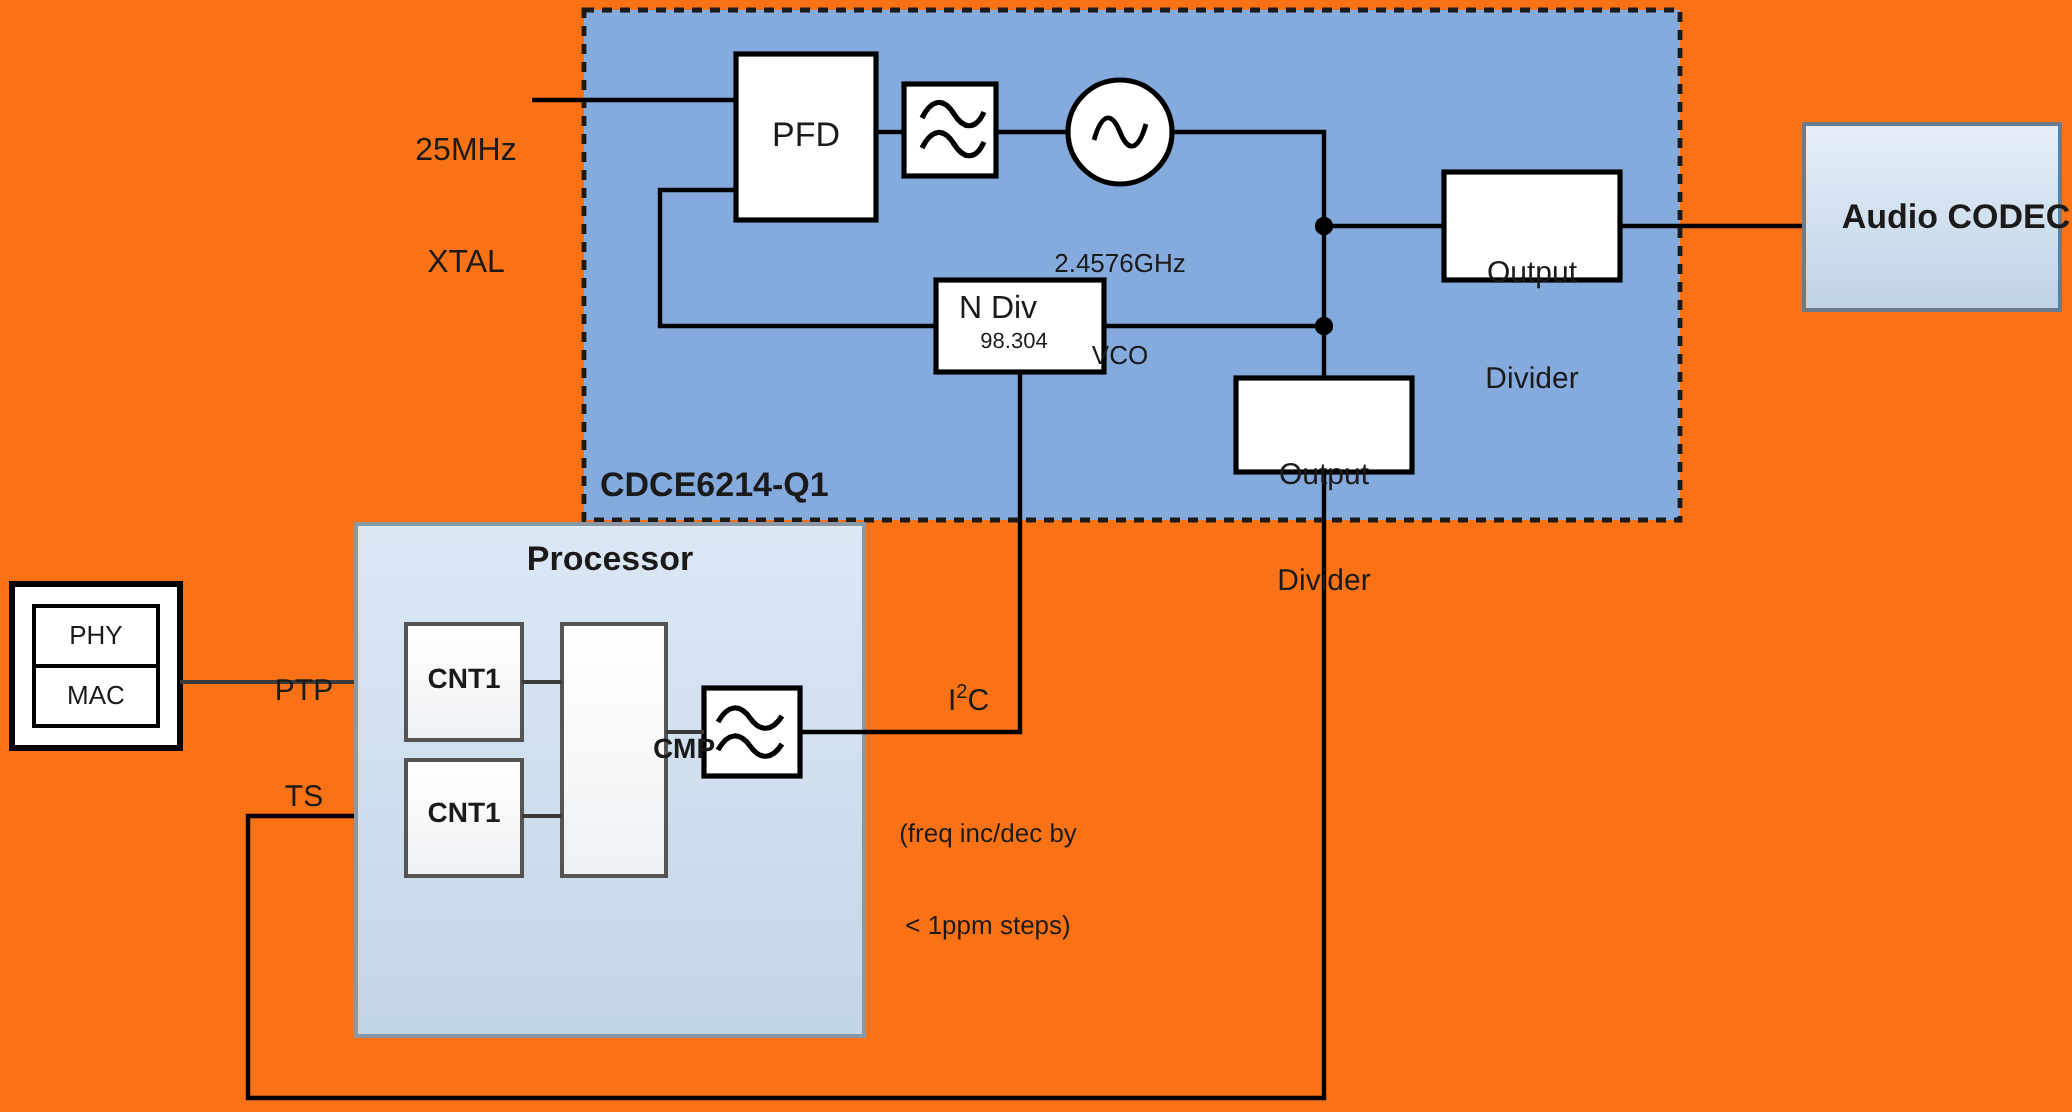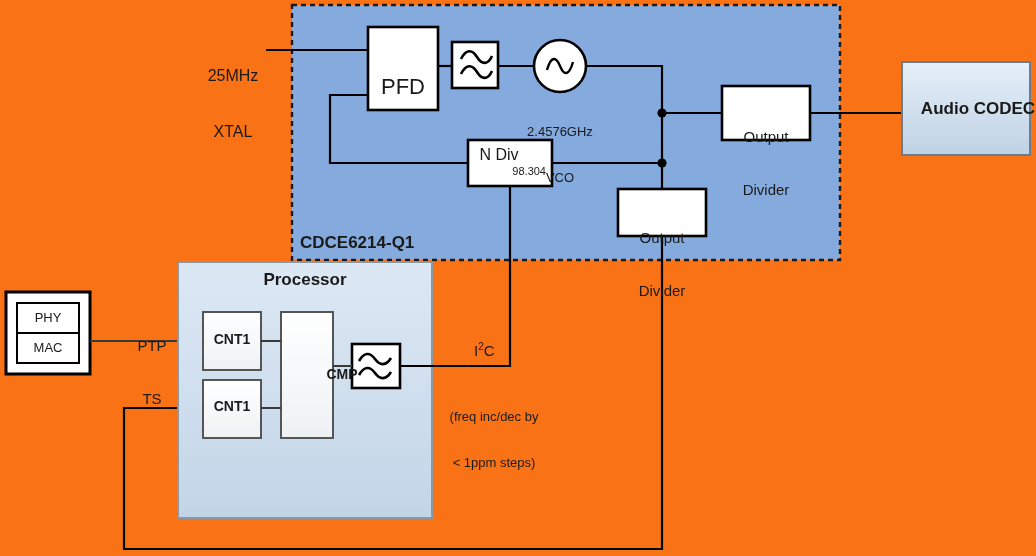--- a/index.html
+++ b/index.html
@@ -135,29 +135,29 @@
       <path d="M359,361 C364,352 370,352 375,359 C380,366 386,366 391,358" fill="none" stroke="#000000" stroke-width="2.6"></path>
       <path d="M359,375 C364,366 370,366 375,373 C380,380 386,380 391,372" fill="none" stroke="#000000" stroke-width="2.6"></path>
     </g>
   </svg>
 
   <div class="lbl ctr" style="left:186px; top:29px; width:94px; font-size:16px;">
     <div>25MHz</div>
     <div>XTAL</div>
   </div>
 
-  <div class="lbl ctr" style="left:368px; top:58px; width:70px; font-size:22px;margin-top:16px;">PFD</div>
+  <div class="lbl ctr" style="left:368px; top:58px; width:70px; font-size:17px;">PFD</div>
 
   <div class="lbl ctr" style="left:505px; top:93px; width:110px; font-size:13px;">
     <div>2.4576GHz</div>
     <div>VCO</div>
   </div>
 
   <div class="lbl ctr" style="left:468px; top:146px; width:62px; font-size:16px;">N Div</div>
-  <div class="lbl ctr" style="left:468px; top:165px; width:78px; font-size:11px;text-align:right;">98.304</div>
+  <div class="lbl ctr" style="left:468px; top:165px; width:78px; font-size:11px;">98.304</div>
 
   <div class="lbl ctr" style="left:722px; top:93px; width:88px; font-size:15px;">
     <div>Output</div>
     <div>Divider</div>
   </div>
 
   <div class="lbl ctr" style="left:618px; top:194px; width:88px; font-size:15px;">
     <div>Output</div>
     <div>Divider</div>
   </div>

